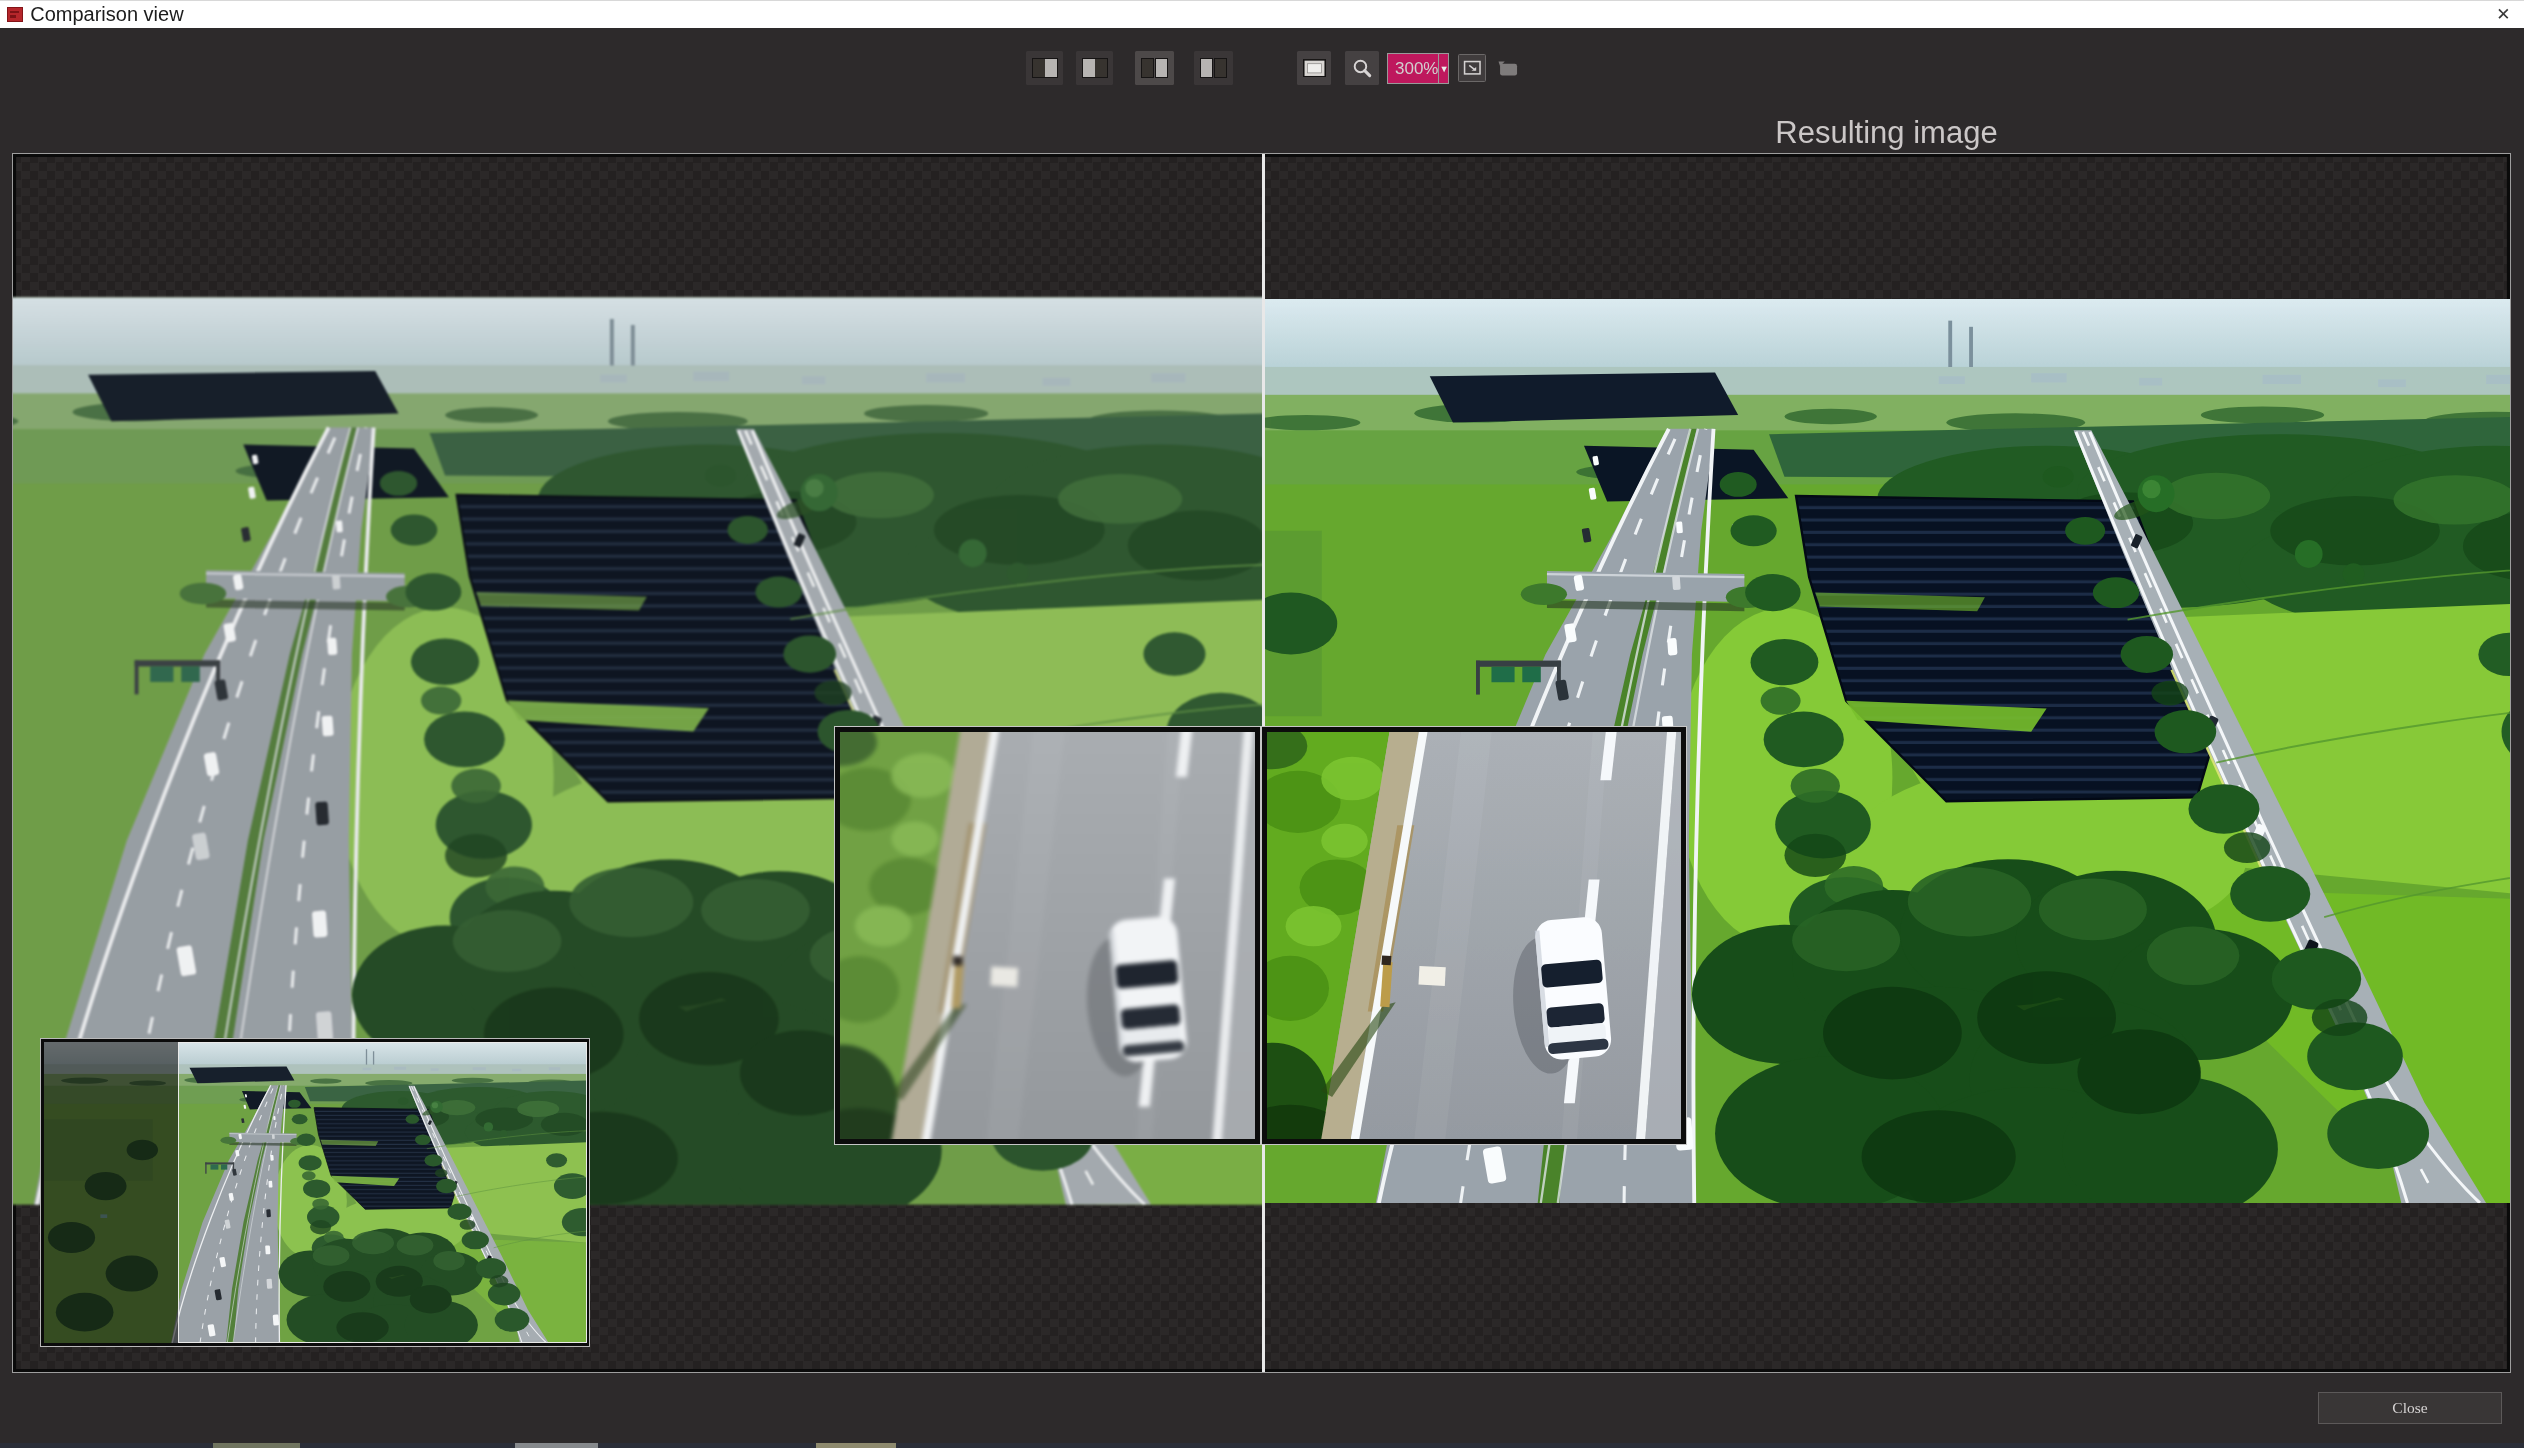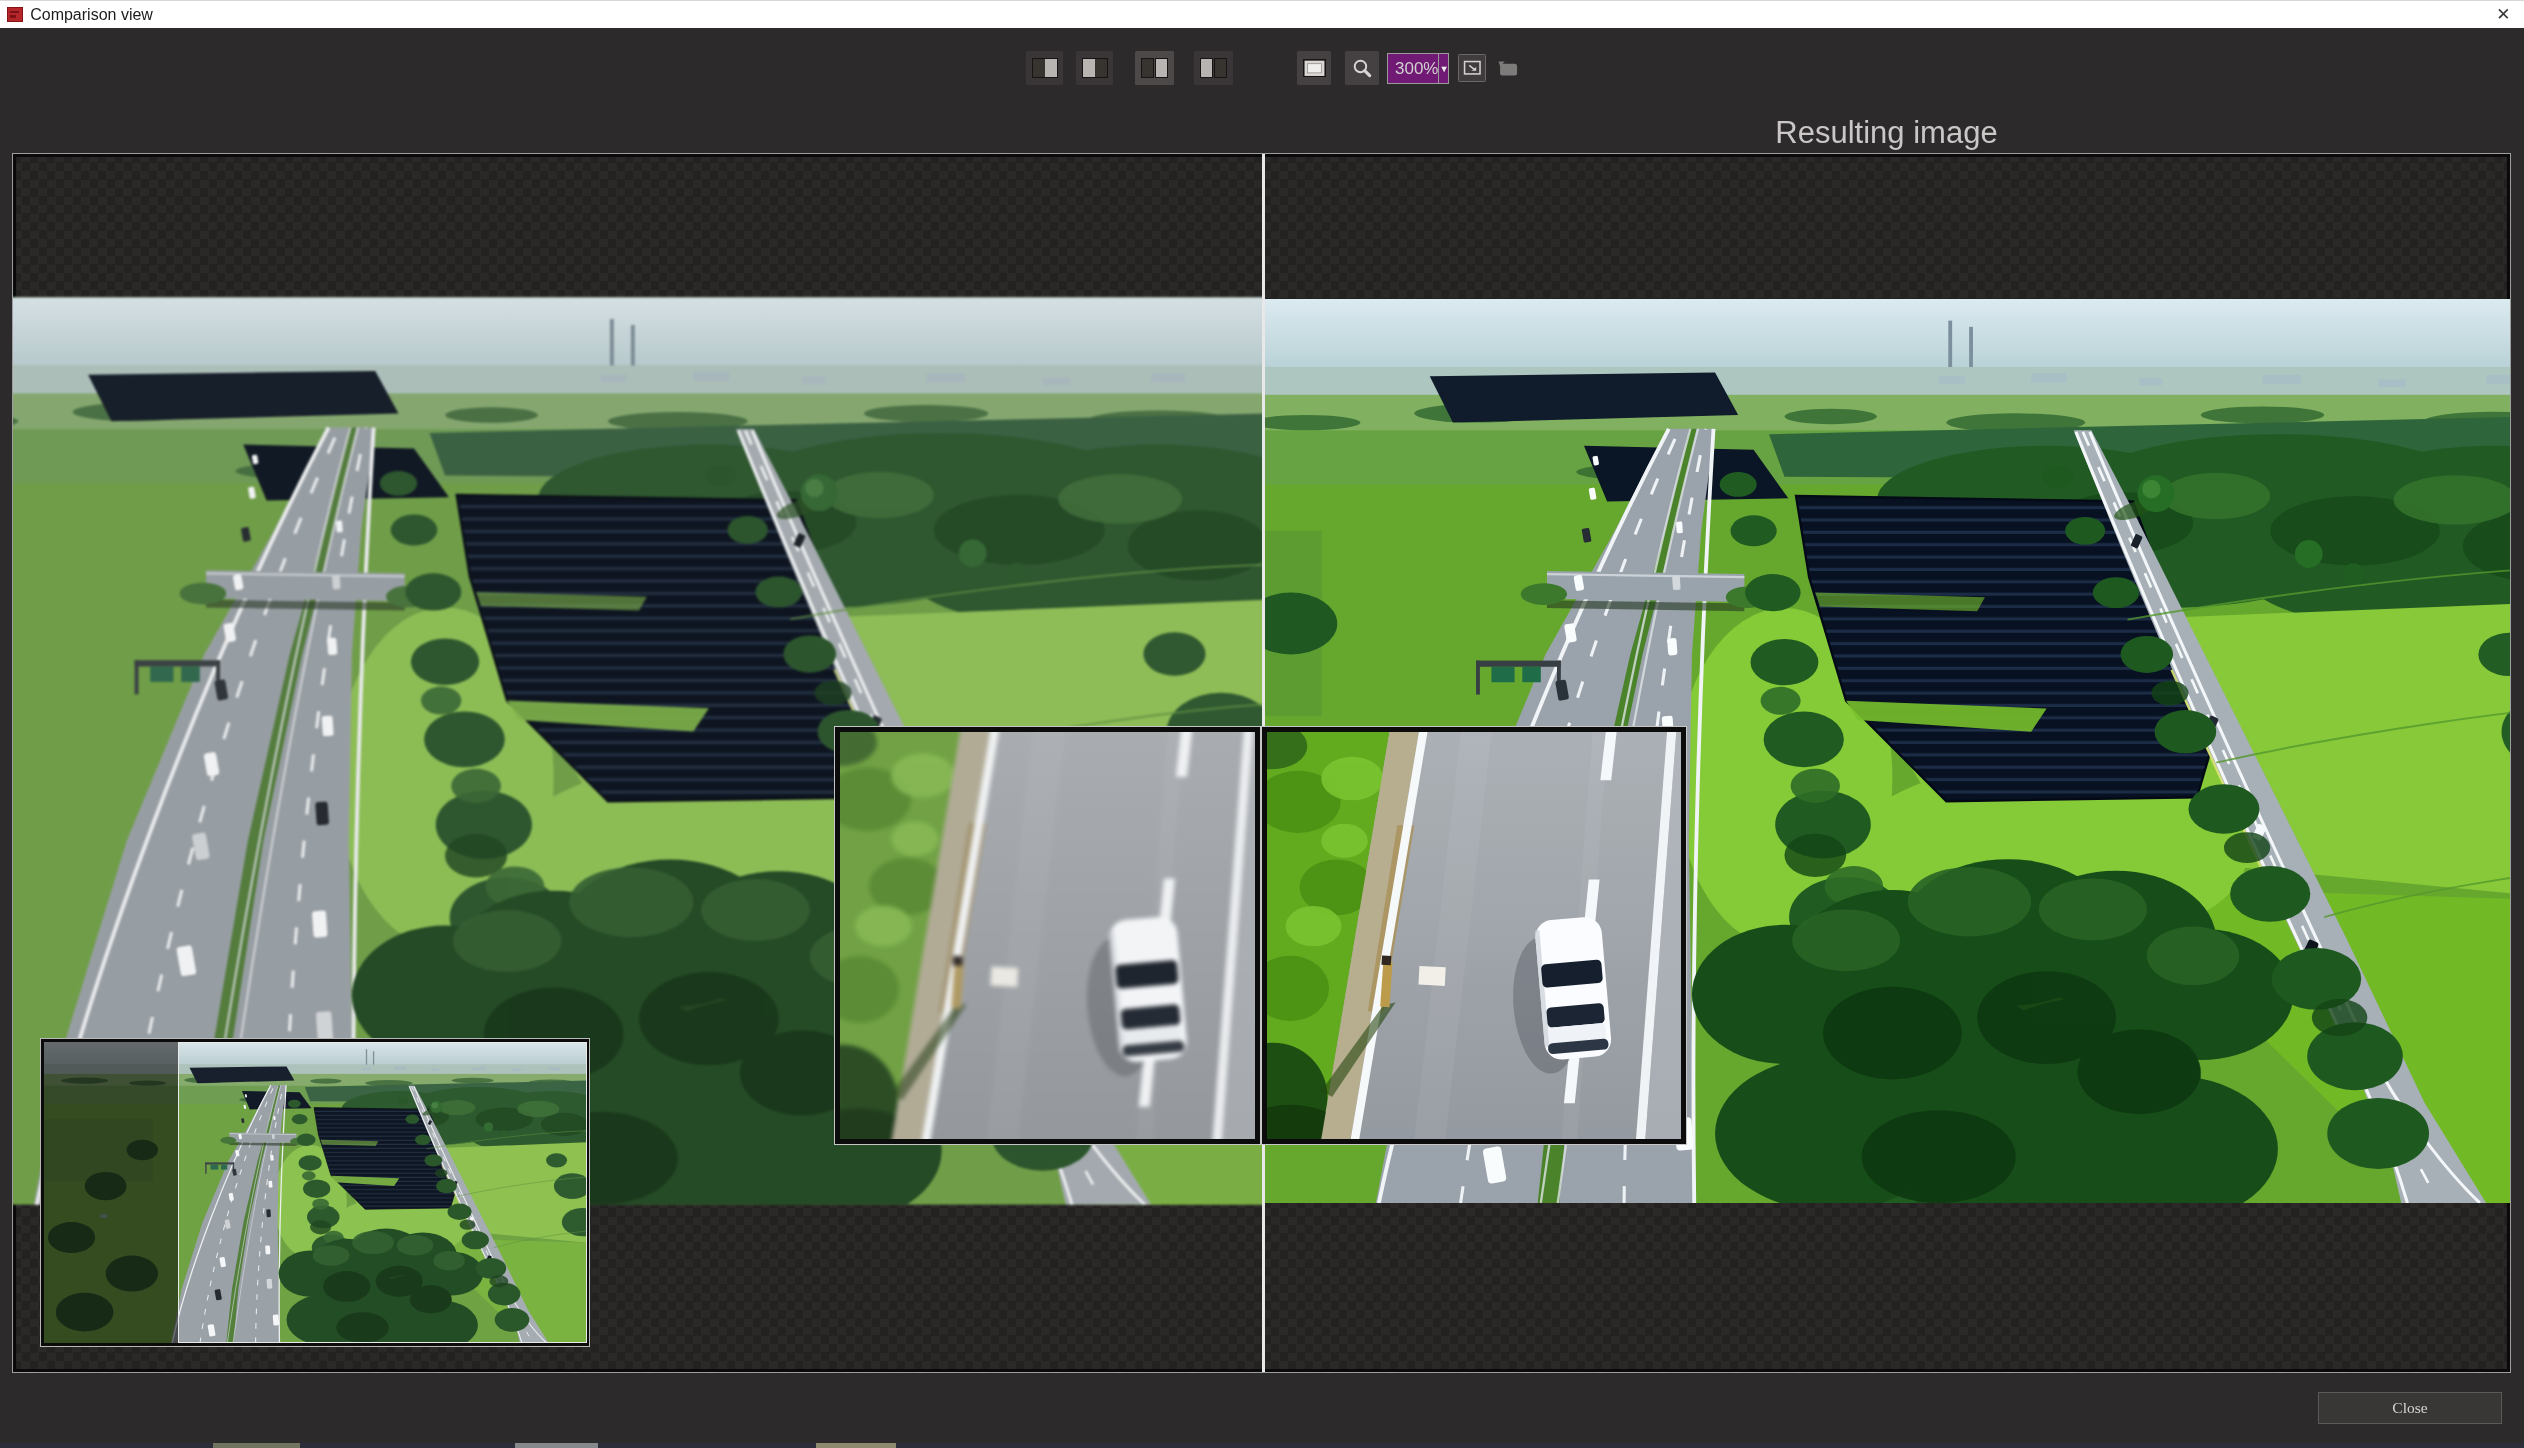--- a/index.html
+++ b/index.html
@@ -14,42 +14,42 @@
 body{font-family:"Liberation Sans",sans-serif;background:#000;}
 .win{position:relative;width:2525px;height:1449px;background:var(--window-bg);overflow:hidden;}
 
 
 .titlebar{position:absolute;left:0;top:0;width:100%;height:28px;background:var(--titlebar-bg);
   display:flex;align-items:center;border-top:0.8px solid #d8d8d8;}
 .app-icon{width:15.5px;height:15.5px;margin-left:7px;background:var(--app-icon-red);
   border:0.8px solid #841418;position:relative;flex:0 0 auto;}
 .app-icon i{position:absolute;left:2.3px;right:2.3px;height:2.3px;background:#7d1216;}
 .app-icon i:nth-child(1){top:3.1px;} .app-icon i:nth-child(2){top:7.7px;width:6.2px;}
-.title-text{margin-left:7.7px;font-size:16px;color:var(--titlebar-text);}
+.title-text{margin-left:7.7px;font-size:20px;color:var(--titlebar-text);}
 .tb-close{position:absolute;right:4.6px;top:0.8px;width:34px;height:25px;background:none;border:none;
   font-size:17px;color:#3a3a3a;cursor:pointer;line-height:25px;text-align:center;}
 
 
 .tb-btn{position:absolute;border:none;border-radius:1.5px;background:var(--button-bg);
   display:flex;align-items:center;justify-content:center;cursor:pointer;}
 .tb-btn.selected{background:var(--button-selected-bg);}
 .tb-btn.ctl{background:var(--control-bg);}
 .split1{left:1026px;top:51px;width:37px;height:34px;}
 .split2{left:1076px;top:51px;width:37px;height:34px;}
 .split3{left:1135px;top:51px;width:39px;height:34px;}
 .split4{left:1194px;top:51px;width:39px;height:34px;}
 .halfrect{width:26px;height:20px;border:1.5px solid #161414;}
 .halfrect.dl{background:linear-gradient(90deg,#37332f 0 50%,#b7b4b2 50% 100%);}
 .halfrect.ld{background:linear-gradient(90deg,#b7b4b2 0 50%,#37332f 50% 100%);}
 .twostack{display:flex;gap:1.5px;}
 .twostack span{display:block;width:13px;height:20px;border:1.5px solid #161414;}
 .twostack .dk{background:#37332f;} .twostack .lt{background:#b7b4b2;}
 .navframe-btn{left:1297px;top:51px;width:34px;height:34px;}
 .loupe-btn{left:1345px;top:51px;width:34px;height:34px;}
-.zoom-combo{position:absolute;left:1387px;top:53px;width:62px;height:31px;background:#701a75;
+.zoom-combo{position:absolute;left:1387px;top:53px;width:62px;height:31px;background:#be185d;
   border:0.8px solid #9a9a9a;display:flex;cursor:pointer;}
 .zoom-value{flex:1;color:#d2cfcf;font-size:17px;line-height:29px;padding-left:7px;}
 .zoom-arrow{width:17px;border-left:0.8px solid #9a9a9a;color:#eceaea;font-size:9.3px;
   display:flex;align-items:center;justify-content:center;}
 .fit-btn{left:1458px;top:54px;width:28px;height:28px;background:#403c3d;border:0.8px solid #6b6868;border-radius:1.5px;}
 .pan-btn{left:1492px;top:56px;width:31px;height:25px;background:none;opacity:.6;}
 
 
 .pane-label{position:absolute;top:114px;height:37px;font-size:31px;color:var(--label-text);
   text-align:center;line-height:37px;}

